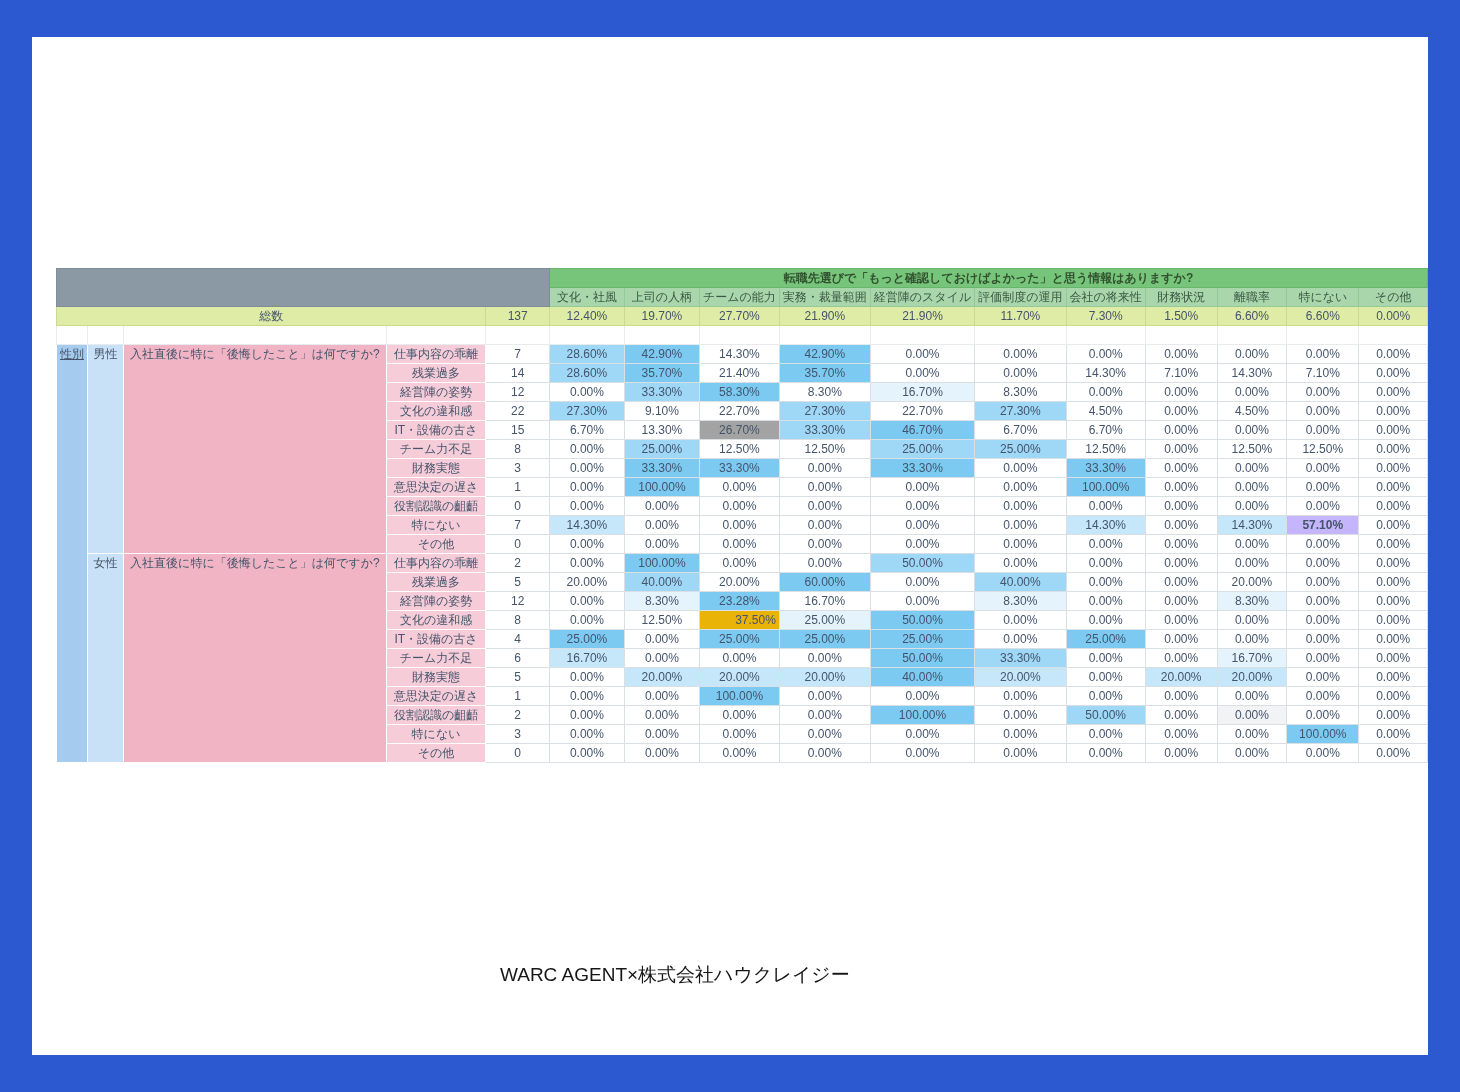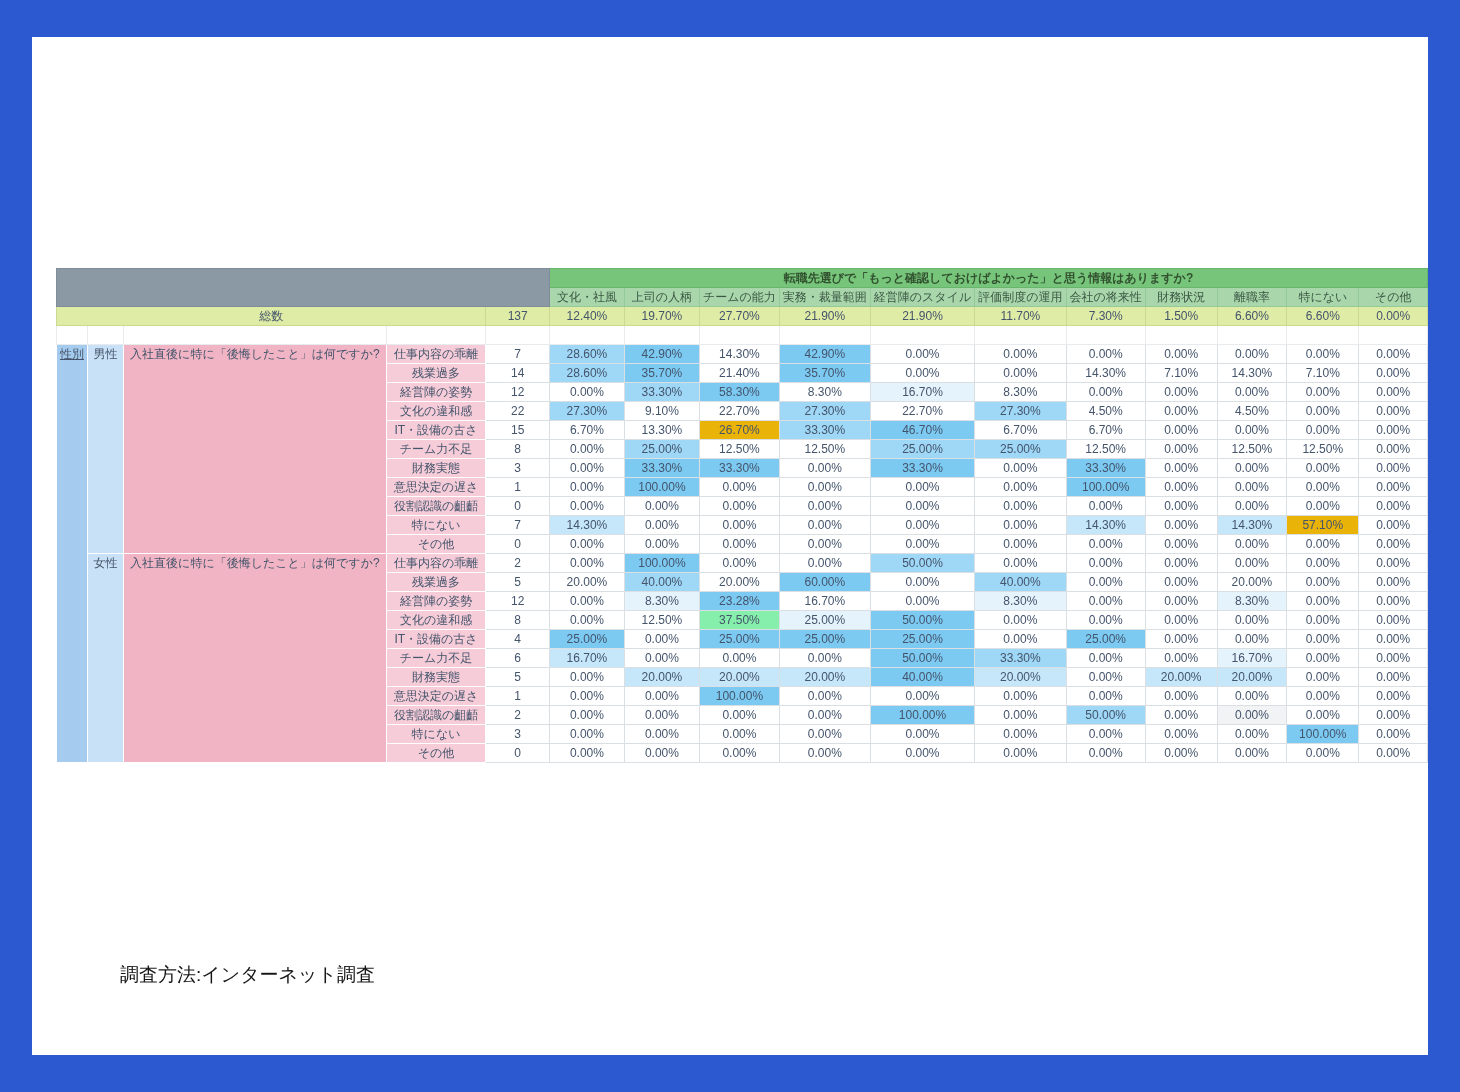--- a/index.html
+++ b/index.html
@@ -165,21 +165,21 @@
               <td>0.00%</td>
               <td>4.50%</td>
               <td>0.00%</td>
               <td>0.00%</td>
             </tr>
             <tr>
               <td class="item">IT・設備の古さ</td>
               <td>15</td>
               <td>6.70%</td>
               <td>13.30%</td>
-              <td style="background: #eab308;">26.70%</td>
+              <td style="background: #a3a3a3;">26.70%</td>
               <td style="background: rgb(159, 215, 246);">33.30%</td>
               <td style="background: rgb(124, 202, 242);">46.70%</td>
               <td>6.70%</td>
               <td>6.70%</td>
               <td>0.00%</td>
               <td>0.00%</td>
               <td>0.00%</td>
               <td>0.00%</td>
             </tr>
             <tr>
@@ -247,21 +247,21 @@
               <td>7</td>
               <td style="background: rgb(198, 231, 250);">14.30%</td>
               <td>0.00%</td>
               <td>0.00%</td>
               <td>0.00%</td>
               <td>0.00%</td>
               <td>0.00%</td>
               <td style="background: rgb(198, 231, 250);">14.30%</td>
               <td>0.00%</td>
               <td style="background: rgb(198, 231, 250);">14.30%</td>
-              <td style="background: #eab308;">57.10%</td>
+              <td style="background: #c4b5fd; font-weight: bold;">57.10%</td>
               <td>0.00%</td>
             </tr>
             <tr>
               <td class="item">その他</td>
               <td>0</td>
               <td>0.00%</td>
               <td>0.00%</td>
               <td>0.00%</td>
               <td>0.00%</td>
               <td>0.00%</td>
@@ -317,21 +317,21 @@
               <td>0.00%</td>
               <td style="background: rgb(228, 243, 252);">8.30%</td>
               <td>0.00%</td>
               <td>0.00%</td>
             </tr>
             <tr>
               <td class="item">文化の違和感</td>
               <td>8</td>
               <td>0.00%</td>
               <td>12.50%</td>
-              <td style="background: #86efac;">37.50%</td>
+              <td style="background: #eab308; text-align: right;">37.50%</td>
               <td style="background: rgb(228, 243, 252);">25.00%</td>
               <td style="background: rgb(124, 202, 242);">50.00%</td>
               <td>0.00%</td>
               <td>0.00%</td>
               <td>0.00%</td>
               <td>0.00%</td>
               <td>0.00%</td>
               <td>0.00%</td>
             </tr>
             <tr>
@@ -438,20 +438,20 @@
               <td>0.00%</td>
               <td>0.00%</td>
               <td>0.00%</td>
             </tr>
           </tbody>
       </table>
     </div>
 
     <div class="footer">
       <div class="fcol-left">
-          <div>調査方法:インターネット調査</div>
         </div>
       <div class="fcol-right">
+          <div>WARC AGENT×株式会社ハウクレイジー</div>
         </div>
     </div>
 
   </div>
 </div>
 
 </body></html>

